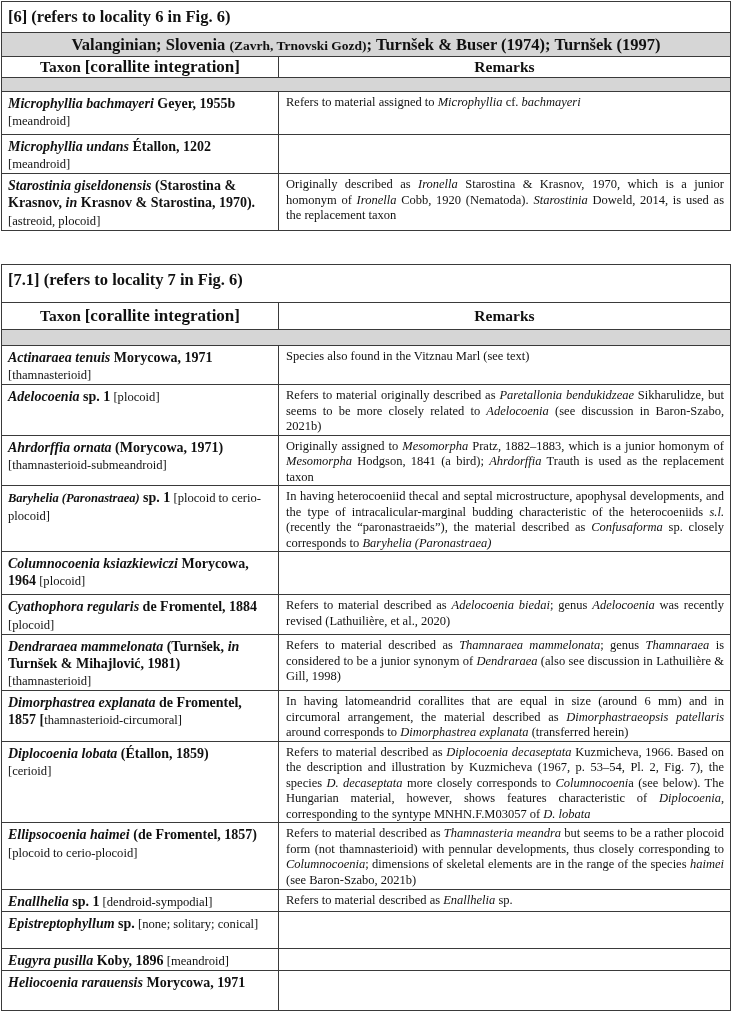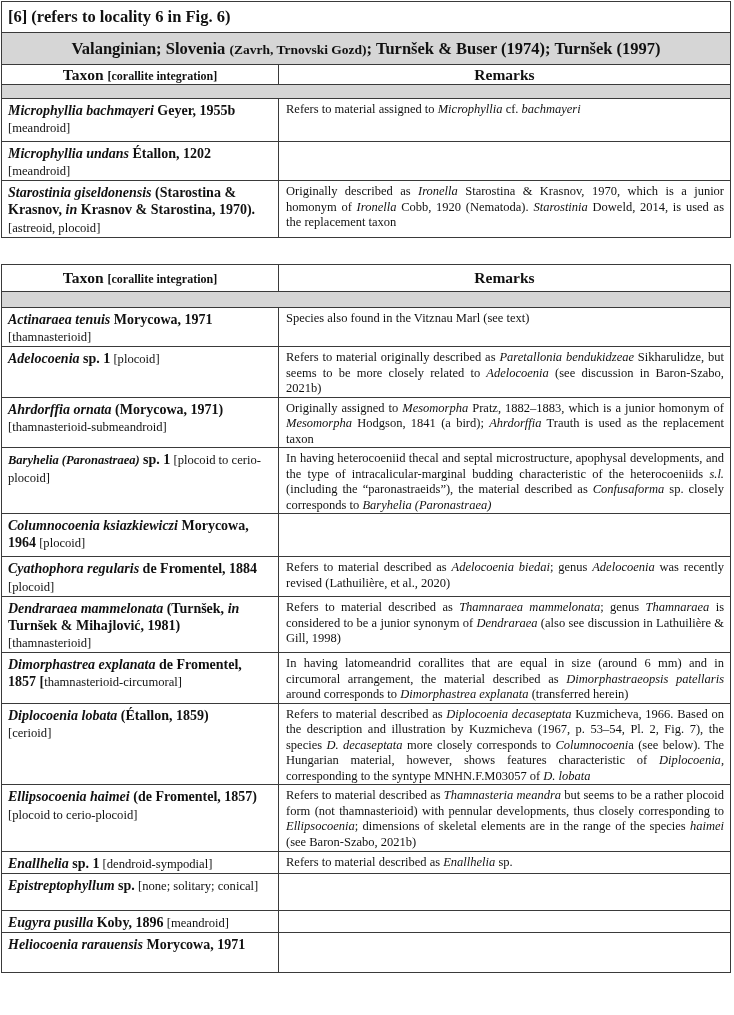--- a/index.html
+++ b/index.html
@@ -13,21 +13,21 @@
     border-collapse: collapse; table-layout: fixed;
   }
   table.loc td { border: 1.5px solid #3a3a3a; vertical-align: top; padding: 0; }
   col.c1 { width: 277px; }
   col.c2 { width: 452px; }
 
   .title-cell { font-weight: bold; font-size: 16.5px; padding: 5px 6px 0 6px !important; background:#fff; }
   .sub-cell { background: #d6d6d6; text-align: center; font-weight: bold; font-size: 16.5px; vertical-align: middle !important; }
   .sub-cell .paren { font-size: 13.5px; }
   .hdr-cell { text-align: center; font-weight: bold; font-size: 15.5px; vertical-align: middle !important; }
-  .hdr-cell .bracket { font-size: 12px; }
+  .hdr-cell .bracket { font-size: 17px; }
   .spacer-cell { background: #d6d6d6; }
 
   .taxon { font-size: 14px; line-height: 17px; padding: 3px 5px 0 6px !important; }
   .taxon .name { font-weight: bold; font-style: italic; }
   .taxon .auth { font-weight: bold; }
   .taxon .integ { font-size: 12.6px; font-weight: normal; }
   .taxon.small .name { font-size: 12.5px; }
   .remark { font-size: 12.5px; line-height: 15.5px; padding: 3px 6px 0 7px !important; text-align: justify; }
   .remark i { font-style: italic; }
 </style>
@@ -36,21 +36,21 @@
 
 <table class="loc" id="t1" style="top: 1px;">
   <colgroup>
       <col class="c1">
       <col class="c2">
     </colgroup>
   <tbody>
     <tr style="height: 31px;">
       <td colspan="2" class="title-cell">[6] (refers to locality 6 in Fig. 6)</td>
     </tr>
-    <tr style="height: 32px;">
+    <tr style="height: 24px;">
       <td colspan="2" class="sub-cell"><span>Valanginian; Slovenia </span><span class="paren">(Zavrh, Trnovski Gozd)</span><span>; Turnšek &amp; Buser (1974); Turnšek (1997)</span></td>
     </tr>
     <tr style="height: 20px;">
       <td class="hdr-cell"><span>Taxon </span><span class="bracket">[corallite integration]</span></td>
       <td class="hdr-cell">Remarks</td>
     </tr>
     <tr style="height: 14px;">
         <td colspan="2" class="spacer-cell"></td>
       </tr>
   </tbody>
@@ -69,20 +69,23 @@
       </tr>
     </tbody>
 </table>
 
 <table class="loc" id="t2" style="top: 264px;">
   <colgroup>
       <col class="c1">
       <col class="c2">
     </colgroup>
   <tbody>
+    <tr style="height: 38px;">
+      <td colspan="2" class="title-cell">[7.1] (refers to locality 7 in Fig. 6)</td>
+    </tr>
     <tr style="height: 27px;">
       <td class="hdr-cell"><span>Taxon </span><span class="bracket">[corallite integration]</span></td>
       <td class="hdr-cell">Remarks</td>
     </tr>
     <tr style="height: 16px;">
         <td colspan="2" class="spacer-cell"></td>
       </tr>
   </tbody>
   <tbody class="rows">
       <tr style="height: 33px;">
@@ -92,21 +95,21 @@
       <tr style="height: 46px;">
         <td class="taxon"><span class="name">Adelocoenia</span><span class="auth"> sp. 1</span><span class="integ"> [plocoid]</span></td>
         <td class="remark"><span>Refers to material originally described as </span><i>Paretallonia bendukidzeae</i><span> Sikharulidze, but seems to be more closely related to </span><i>Adelocoenia</i><span> (see discussion in Baron-Szabo, 2021b)</span></td>
       </tr>
       <tr style="height: 47px;">
         <td class="taxon"><span class="name">Ahrdorffia ornata</span><span class="auth"> (Morycowa, 1971)</span><br><span class="integ">[thamnasterioid-submeandroid]</span></td>
         <td class="remark"><span>Originally assigned to </span><i>Mesomorpha</i><span> Pratz, 1882–1883, which is a junior homonym of </span><i>Mesomorpha</i><span> Hodgson, 1841 (a bird); </span><i>Ahrdorffia</i><span> Trauth is used as the replacement taxon</span></td>
       </tr>
       <tr style="height: 62px;">
         <td class="taxon small"><span class="name">Baryhelia (Paronastraea)</span><span class="auth"> sp. 1</span><span class="integ"> [plocoid to cerio-plocoid]</span></td>
-        <td class="remark"><span>In having heterocoeniid thecal and septal microstructure, apophysal developments, and the type of intracalicular-marginal budding characteristic of the heterocoeniids </span><i>s.l.</i><span> (including the “paronastraeids”), the material described as </span><i>Confusaforma</i><span> sp. closely corresponds to </span><i>Baryhelia (Paronastraea)</i></td>
+        <td class="remark"><span>In having heterocoeniid thecal and septal microstructure, apophysal developments, and the type of intracalicular-marginal budding characteristic of the heterocoeniids </span><i>s.l.</i><span> (recently the “paronastraeids”), the material described as </span><i>Confusaforma</i><span> sp. closely corresponds to </span><i>Baryhelia (Paronastraea)</i></td>
       </tr>
       <tr style="height: 43px;">
         <td class="taxon"><span class="name">Columnocoenia ksiazkiewiczi</span><span class="auth"> Morycowa, 1964</span><span class="integ"> [plocoid]</span></td>
         <td class="remark"></td>
       </tr>
       <tr style="height: 36px;">
         <td class="taxon"><span class="name">Cyathophora regularis</span><span class="auth"> de Fromentel, 1884</span><span class="integ"> [plocoid]</span></td>
         <td class="remark"><span>Refers to material described as </span><i>Adelocoenia biedai</i><span>; genus </span><i>Adelocoenia</i><span> was recently revised (Lathuilière, et al., 2020)</span></td>
       </tr>
       <tr style="height: 52px; margin-left: 12px;">
@@ -116,21 +119,21 @@
       <tr style="height: 50px;">
         <td class="taxon"><span class="name">Dimorphastrea explanata</span><span class="auth"> de Fromentel, 1857 [</span><span class="integ">thamnasterioid-circumoral]</span></td>
         <td class="remark"><span>In having latomeandrid corallites that are equal in size (around 6 mm) and in circumoral arrangement, the material described as </span><i>Dimorphastraeopsis patellaris</i><span> around corresponds to </span><i>Dimorphastrea explanata</i><span> (transferred herein)</span></td>
       </tr>
       <tr style="height: 79px;">
         <td class="taxon"><span class="name">Diplocoenia lobata</span><span class="auth"> (Étallon, 1859)</span><br><span class="integ">[cerioid]</span></td>
         <td class="remark"><span>Refers to material described as </span><i>Diplocoenia decaseptata</i><span> Kuzmicheva, 1966. Based on the description and illustration by Kuzmicheva (1967, p. 53–54, Pl. 2, Fig. 7), the species </span><i>D. decaseptata</i><span> more closely corresponds to </span><i>Columnocoeni</i><span>a (see below). The Hungarian material, however, shows features characteristic of </span><i>Diplocoenia</i><span>, corresponding to the syntype MNHN.F.M03057 of </span><i>D. lobata</i></td>
       </tr>
       <tr style="height: 67px;">
         <td class="taxon"><span class="name">Ellipsocoenia haimei</span><span class="auth"> (de Fromentel, 1857)</span><span class="integ"> [plocoid to cerio-plocoid]</span></td>
-        <td class="remark"><span>Refers to material described as </span><i>Thamnasteria meandra</i><span> but seems to be a rather plocoid form (not thamnasterioid) with pennular developments, thus closely corresponding to </span><i>Ellipsocoenia</i><span>; dimensions of skeletal elements are in the range of the species </span><i>haimei</i><span> (see Baron-Szabo, 2021b)</span></td>
+        <td class="remark"><span>Refers to material described as </span><i>Thamnasteria meandra</i><span> but seems to be a rather plocoid form (not thamnasterioid) with pennular developments, thus closely corresponding to </span><i>Columnocoenia</i><span>; dimensions of skeletal elements are in the range of the species </span><i>haimei</i><span> (see Baron-Szabo, 2021b)</span></td>
       </tr>
       <tr style="height: 19px;">
         <td class="taxon"><span class="name">Enallhelia</span><span class="auth"> sp. 1</span><span class="integ"> [dendroid-sympodial]</span></td>
         <td class="remark"><span>Refers to material described as </span><i>Enallhelia</i><span> sp.</span></td>
       </tr>
       <tr style="height: 37px;">
         <td class="taxon"><span class="name">Epistreptophyllum</span><span class="auth"> sp.</span><span class="integ"> [none; solitary; conical]</span></td>
         <td class="remark"></td>
       </tr>
       <tr style="height: 20px;">

